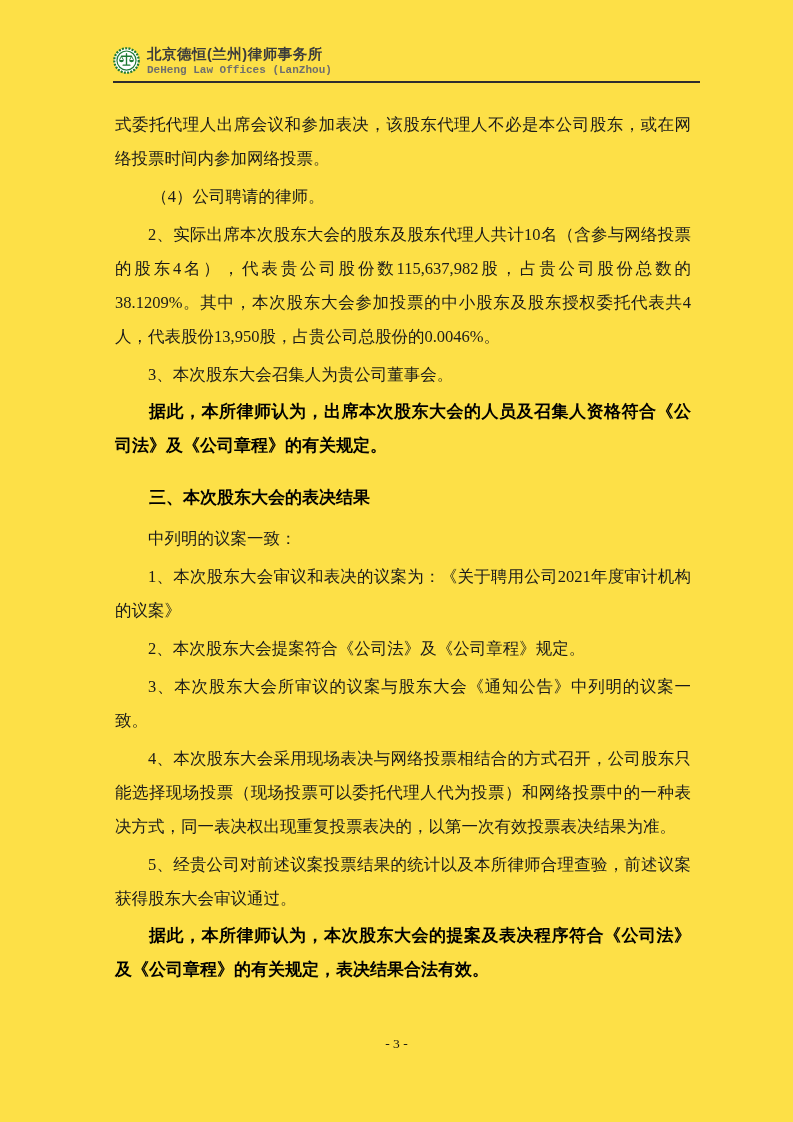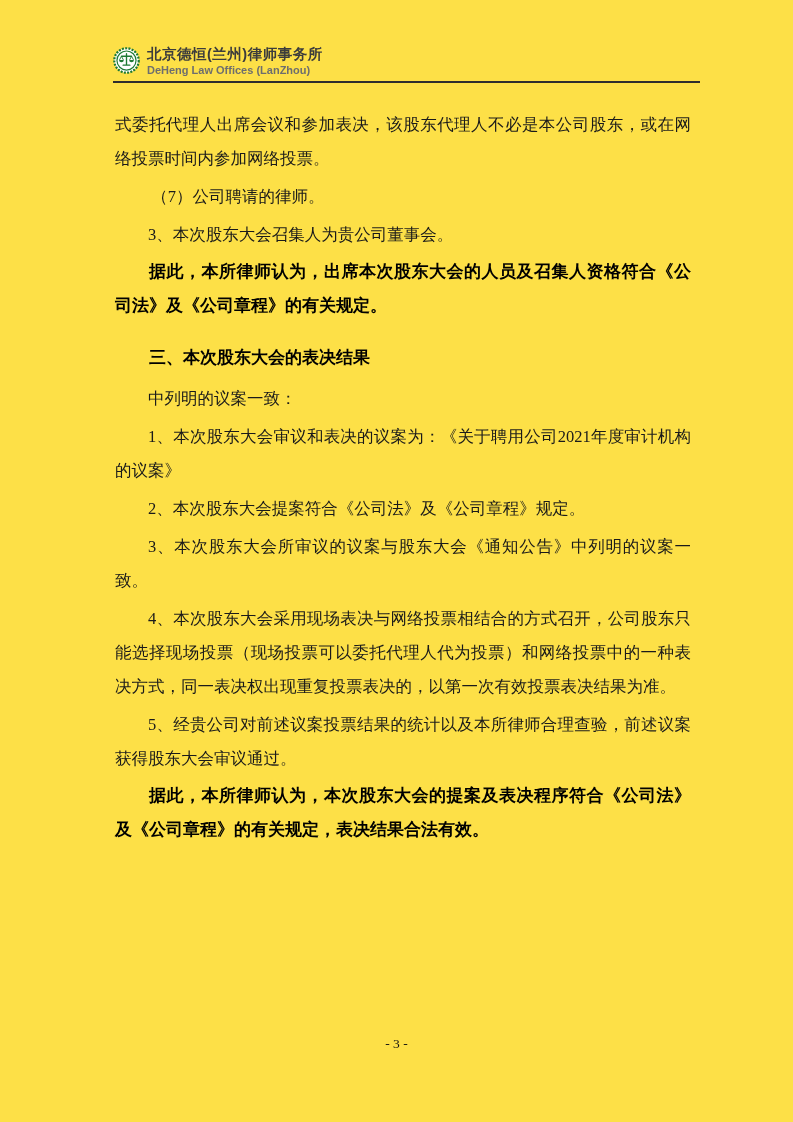--- a/index.html
+++ b/index.html
@@ -11,21 +11,21 @@
   
   .header { position:absolute; left:113px; top:46px; width:587px; }
   .header-row { display:flex; justify-content:space-between; align-items:flex-end; padding-bottom:5px; }
   .brand { display:flex; align-items:flex-start; gap:7px; }
   .logo { width:27px; height:27px; flex:0 0 auto; margin-top:1px; }
   .brand-cn {
     font-family:"Liberation Sans","DejaVu Sans",sans-serif; font-weight:700;
     font-size:14.5px; color:#3c3c3c; letter-spacing:0.5px; line-height:16px;
   }
   .brand-en {
-    font-family:Liberation Sans, sans-serif; font-weight:700;
+    font-family:Liberation Mono, monospace; font-weight:700;
     font-size:11px; color:#6e6e6e; margin-top:2px; line-height:12px;
   }
   .doc-title { font-size:15px; color:#262626; white-space:nowrap; padding-bottom:1px; }
   .header-divider { height:2px; background:#2e2e2e; width:100%; }
   
   .body-text {
     position:absolute; left:115px; top:108px; width:576px;
     font-size:16.5px; line-height:34px; text-align:justify; color:#1a1a1a;
   }
   .body-text p { margin:0 0 4px 0; text-indent:2em; }
@@ -62,21 +62,22 @@
           <div class="brand-cn">北京德恒(兰州)律师事务所</div>
           <div class="brand-en">DeHeng Law Offices (LanZhou)</div>
         </div>
       </div>
     </div>
     <div class="header-divider"></div>
   </div>
 
   <div class="body-text">
     <p class="cont">式委托代理人出席会议和参加表决，该股东代理人不必是本公司股东，或在网络投票时间内参加网络投票。</p>
-    <p class="item">（7）公司聘请的律师。</p>
+    <p class="item">（4）公司聘请的律师。</p>
+    <p>2、实际出席本次股东大会的股东及股东代理人共计10名（含参与网络投票的股东4名），代表贵公司股份数115,637,982股，占贵公司股份总数的38.1209%。其中，本次股东大会参加投票的中小股东及股东授权委托代表共4人，代表股份13,950股，占贵公司总股份的0.0046%。</p>
     <p>3、本次股东大会召集人为贵公司董事会。</p>
     <p class="bold">据此，本所律师认为，出席本次股东大会的人员及召集人资格符合《公司法》及《公司章程》的有关规定。</p>
 
     <div class="section-heading">三、本次股东大会的表决结果</div>
 
     <p>中列明的议案一致：</p>
     <p>1、本次股东大会审议和表决的议案为：《关于聘用公司2021年度审计机构的议案》</p>
     <p>2、本次股东大会提案符合《公司法》及《公司章程》规定。</p>
     <p>3、本次股东大会所审议的议案与股东大会《通知公告》中列明的议案一致。</p>
     <p>4、本次股东大会采用现场表决与网络投票相结合的方式召开，公司股东只能选择现场投票（现场投票可以委托代理人代为投票）和网络投票中的一种表决方式，同一表决权出现重复投票表决的，以第一次有效投票表决结果为准。</p>

